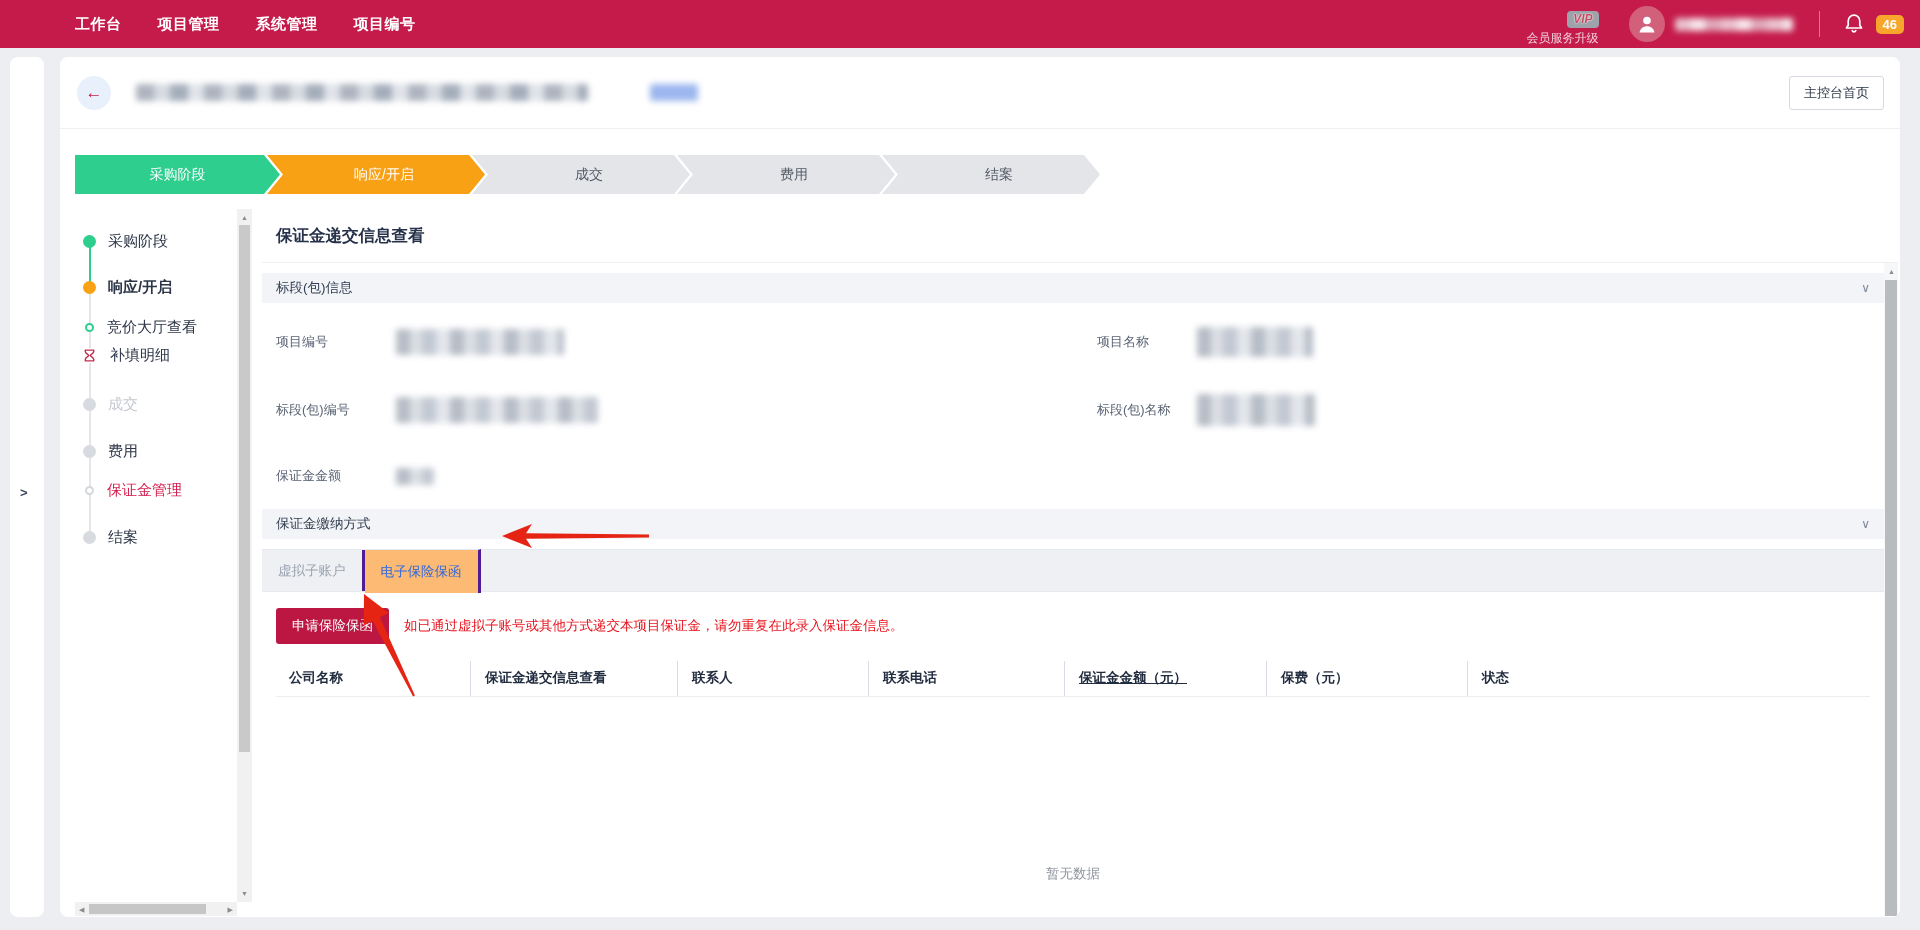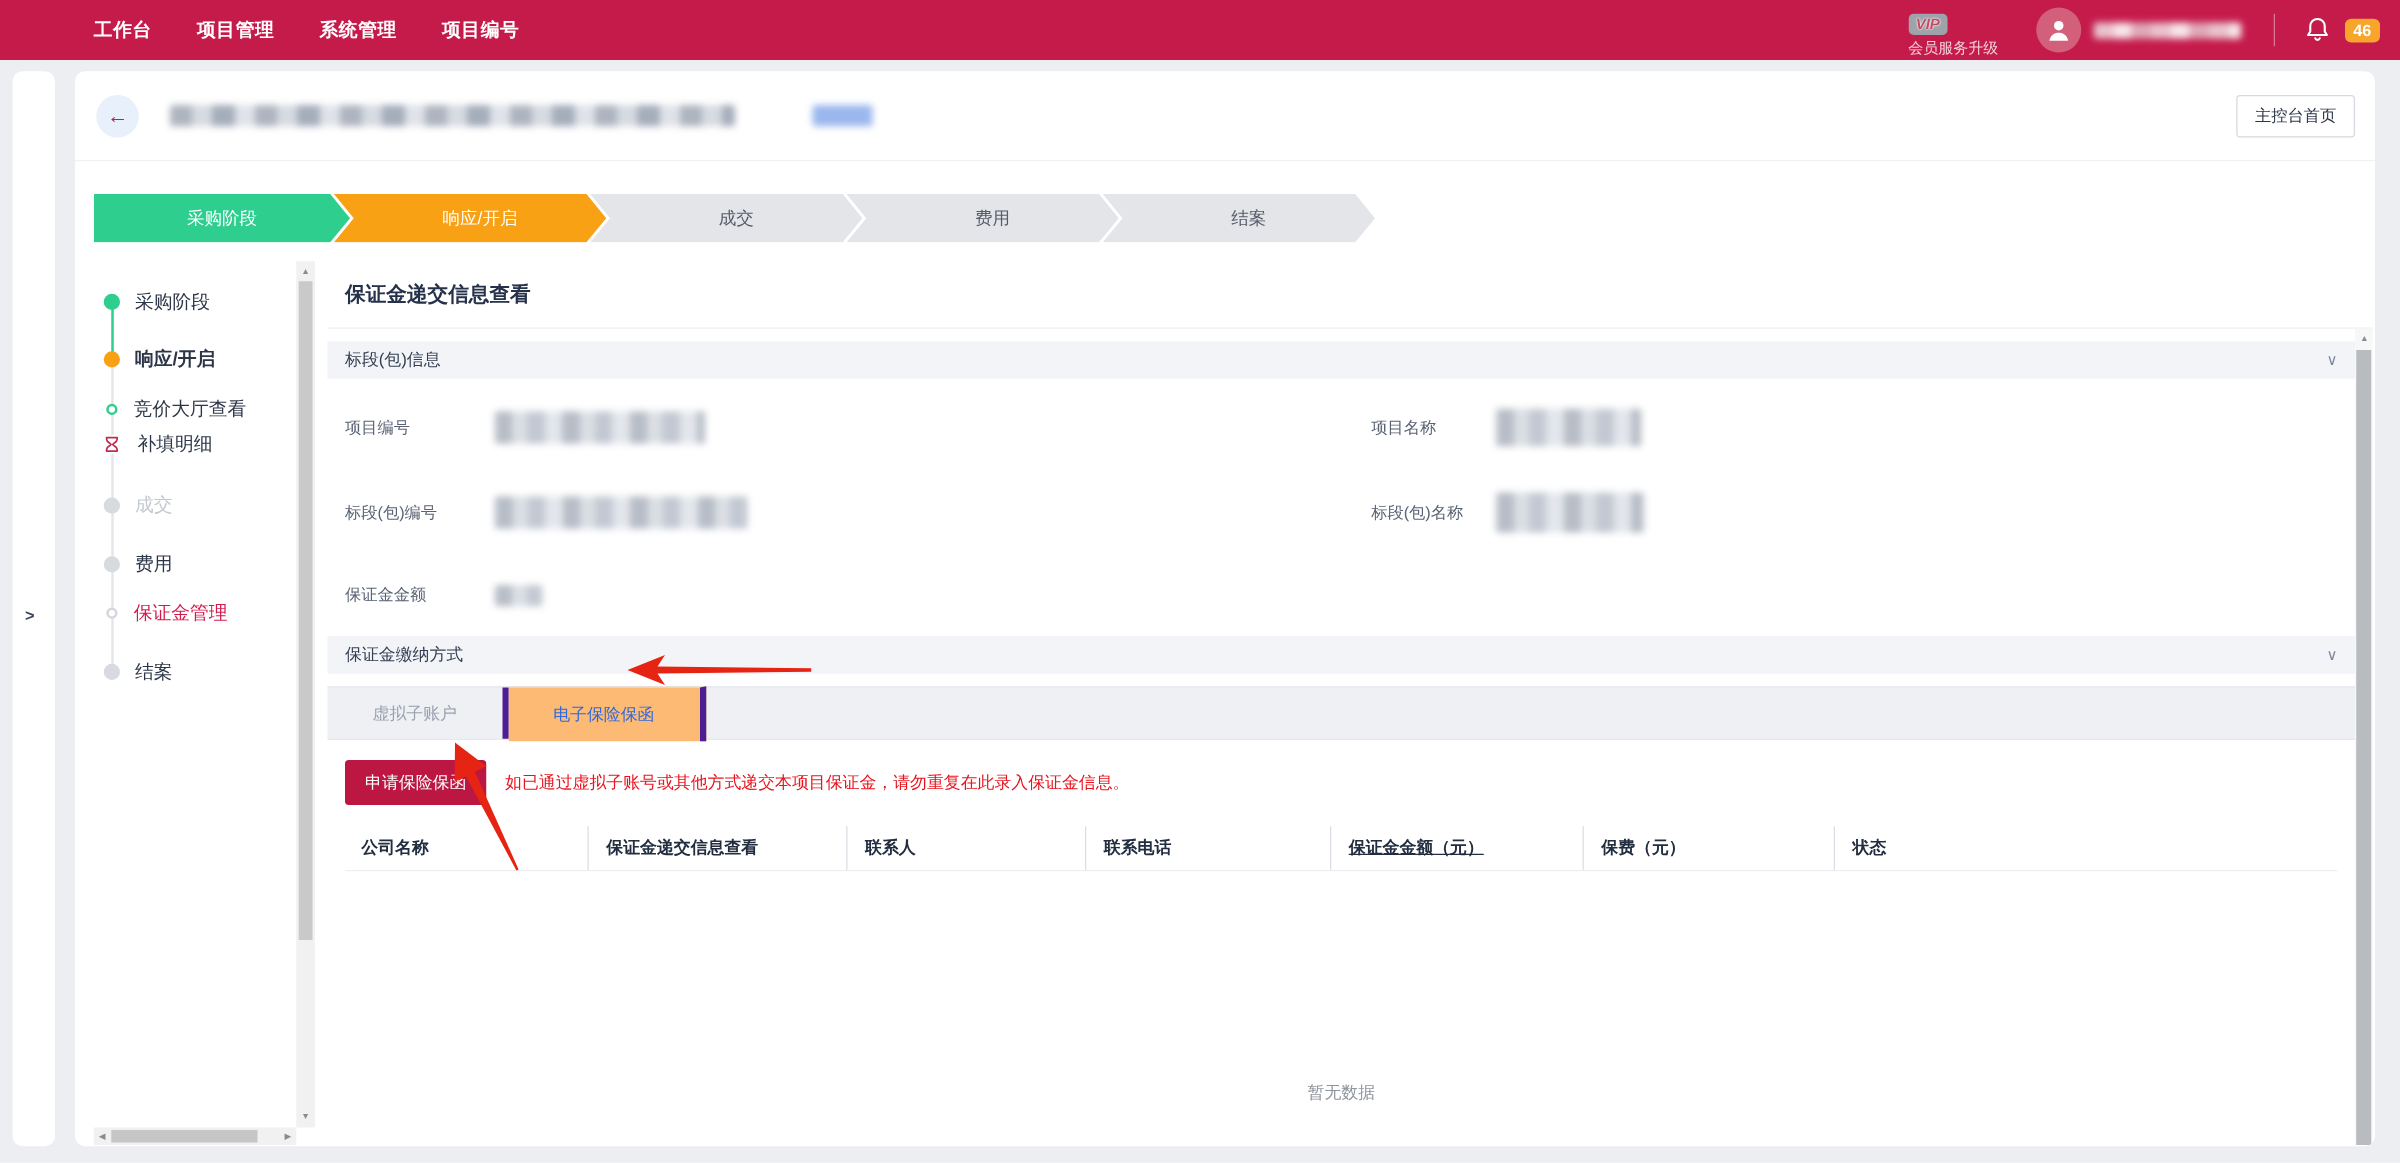--- a/index.html
+++ b/index.html
@@ -5,21 +5,21 @@
   * { margin:0; padding:0; box-sizing:border-box; }
   html,body { width:1920px; height:930px; overflow:hidden;
     font-family:"Liberation Sans","DejaVu Sans",sans-serif; background:#eceef1; }
 
   
   .navbar { position:absolute; left:0; top:0; width:1920px; height:48px;
     background:#c51b4b; display:flex; align-items:center; padding-left:75px; z-index:30; }
   .nav-menu { display:flex; gap:36px; }
   .nav-item { color:#fff; font-size:15px; font-weight:bold; cursor:pointer; letter-spacing:.5px; }
   .nav-right { margin-left:auto; display:flex; align-items:center; padding-right:16px; }
-  .vip-block { display:flex; flex-direction:column; align-items:flex-start; margin-right:30px; margin-top:10px; }
+  .vip-block { display:flex; flex-direction:column; align-items:flex-end; margin-right:30px; margin-top:10px; }
   .vip-badge { background:#9ea3ab; border-radius:4px; padding:1px 6px; font-size:12px; font-weight:bold;
     font-style:italic; color:#c54b63; text-shadow:0 0 2px #fff, 0 0 1px #fff; line-height:15px; }
   .vip-caption { font-size:12px; color:#f2d2db; margin-top:2px; white-space:nowrap; }
   .avatar { width:36px; height:36px; border-radius:50%; background:#d2607a; display:flex;
     align-items:center; justify-content:center; overflow:hidden; }
   .avatar svg { width:24px; height:24px; }
   .name-blur { width:118px; height:13px; margin-left:10px; margin-right:26px; border-radius:2px;
     background:repeating-linear-gradient(90deg,#e9c3ce 0 16px,#f7e6ea 16px 30px,#dfa9b8 30px 46px);
     filter:blur(3px); }
   .nav-divider { width:1px; height:26px; background:rgba(255,255,255,.4); margin-right:22px; }
@@ -108,21 +108,21 @@
   .field { display:flex; align-items:center; min-height:26px; }
   .f-label { width:120px; font-size:13px; color:#5a6374; flex:none; }
   .f-label.r { width:100px; }
   .blur-val { border-radius:2px; filter:blur(3px); opacity:.7;
     background:repeating-linear-gradient(90deg,#9aa2b0 0 14px,#ccd2da 14px 26px,#aab2c0 26px 40px,#d8dce4 40px 54px); }
 
   .tabs-bar { margin-top:18px; }
   .tabs { margin-top:10px; background:#eef0f3; border:1px solid #e6e9ee; border-left:none; border-right:none;
     display:flex; height:43px; }
   .tab { display:flex; align-items:center; justify-content:center; font-size:13.5px;
-    padding:0 36px; cursor:pointer; color:#9aa2b0; border-right:5px solid #4c1d95; }
+    padding:0 16px; cursor:pointer; color:#9aa2b0; border-right:3px solid #4c1d95; }
   .tab.active { background:#fdba74; color:#2e68dd; border-top:1px solid #e6e9ee; margin-top:-1px; height:44px; }
 
   .tab-content { padding:16px 14px 0; }
   .btn-row { display:flex; align-items:center; }
   .danger-btn { background:#bb1742; color:#fff; font-size:13.5px; border:none; border-radius:3px;
     padding:9px 16px; cursor:pointer; }
   .warning-text { margin-left:15px; color:#e8131d; font-size:13.5px; }
 
   .thead { display:flex; margin-top:17px; border-bottom:1px solid #eceef2; }
   .th { font-size:13.5px; font-weight:bold; color:#222d40; padding:8px 0 9px 14px;

